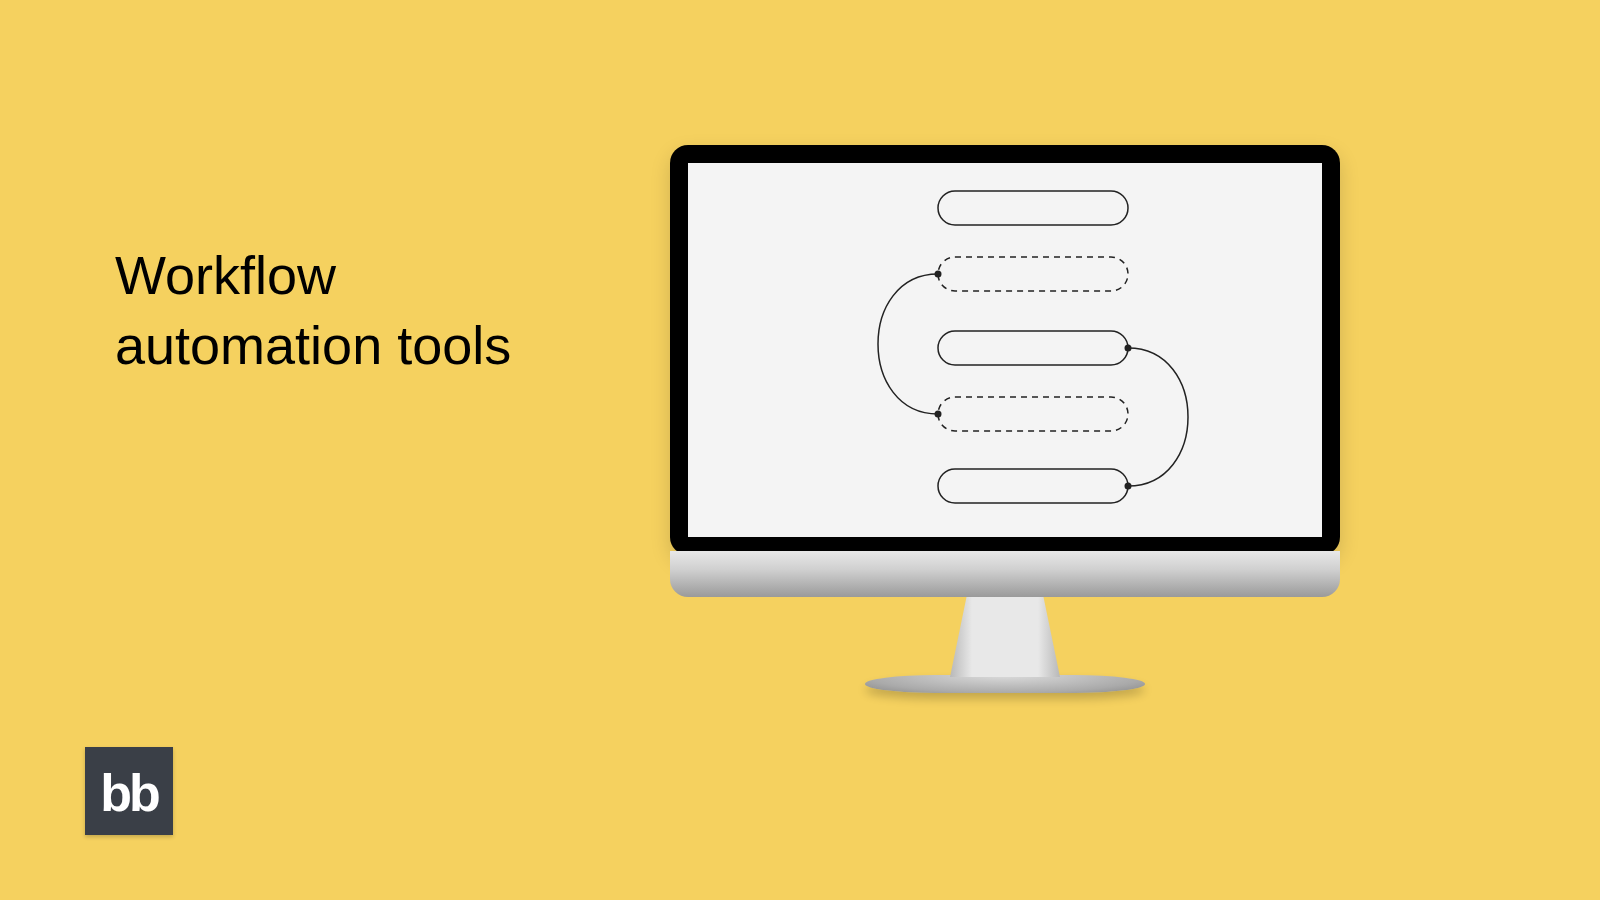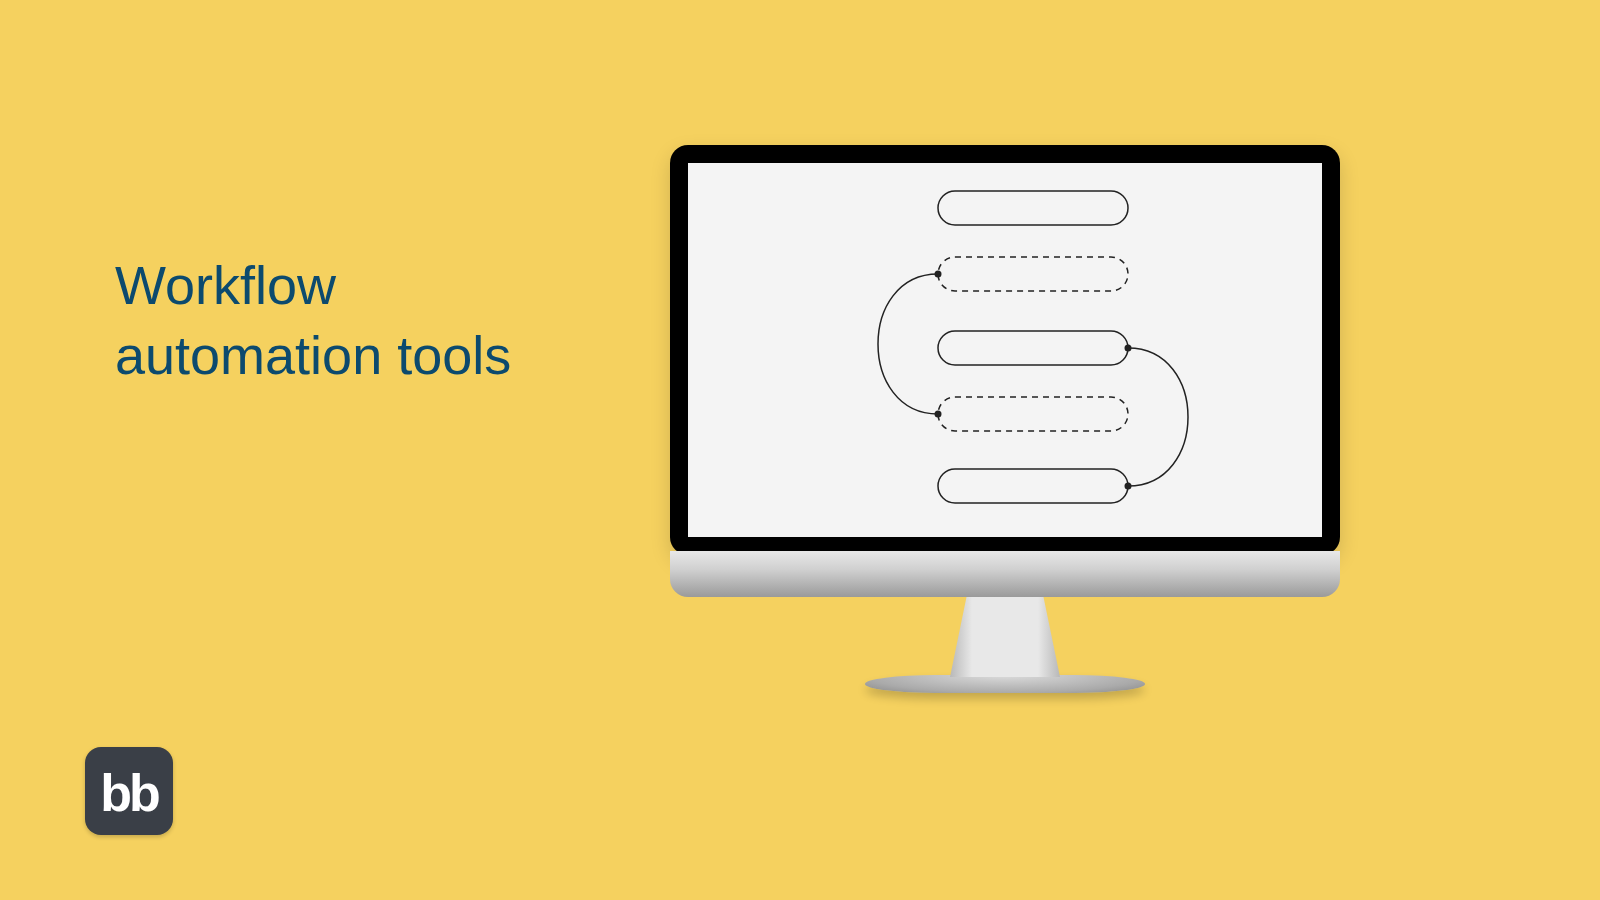--- a/index.html
+++ b/index.html
@@ -5,35 +5,35 @@
   * { margin: 0; padding: 0; box-sizing: border-box; }
   html, body { width: 1600px; height: 900px; overflow: hidden; }
   body {
     background: #f5d15f;
     font-family: "Segoe UI", "Helvetica Neue", Arial, sans-serif;
     position: relative;
   }
   .title {
     position: absolute;
     left: 115px;
-    top: 250px;
+    top: 240px;
     font-size: 54px;
     font-weight: 400;
-    color: #0c4a6e;
+    color: #000000;
     line-height: 1.3;
     white-space: pre-line;
   }
   .logo {
     position: absolute;
     left: 85px;
     bottom: 65px;
     width: 88px;
     height: 88px;
     background: #3a3f47;
-    border-radius: 16px;
+    border-radius: 0;
     box-shadow: 0 2px 4px rgba(0,0,0,0.2);
     display: flex;
     align-items: center;
     justify-content: center;
   }
   .logo-text {
     color: #ffffff;
     font-size: 52px;
     font-weight: 700;
     letter-spacing: -3px;

